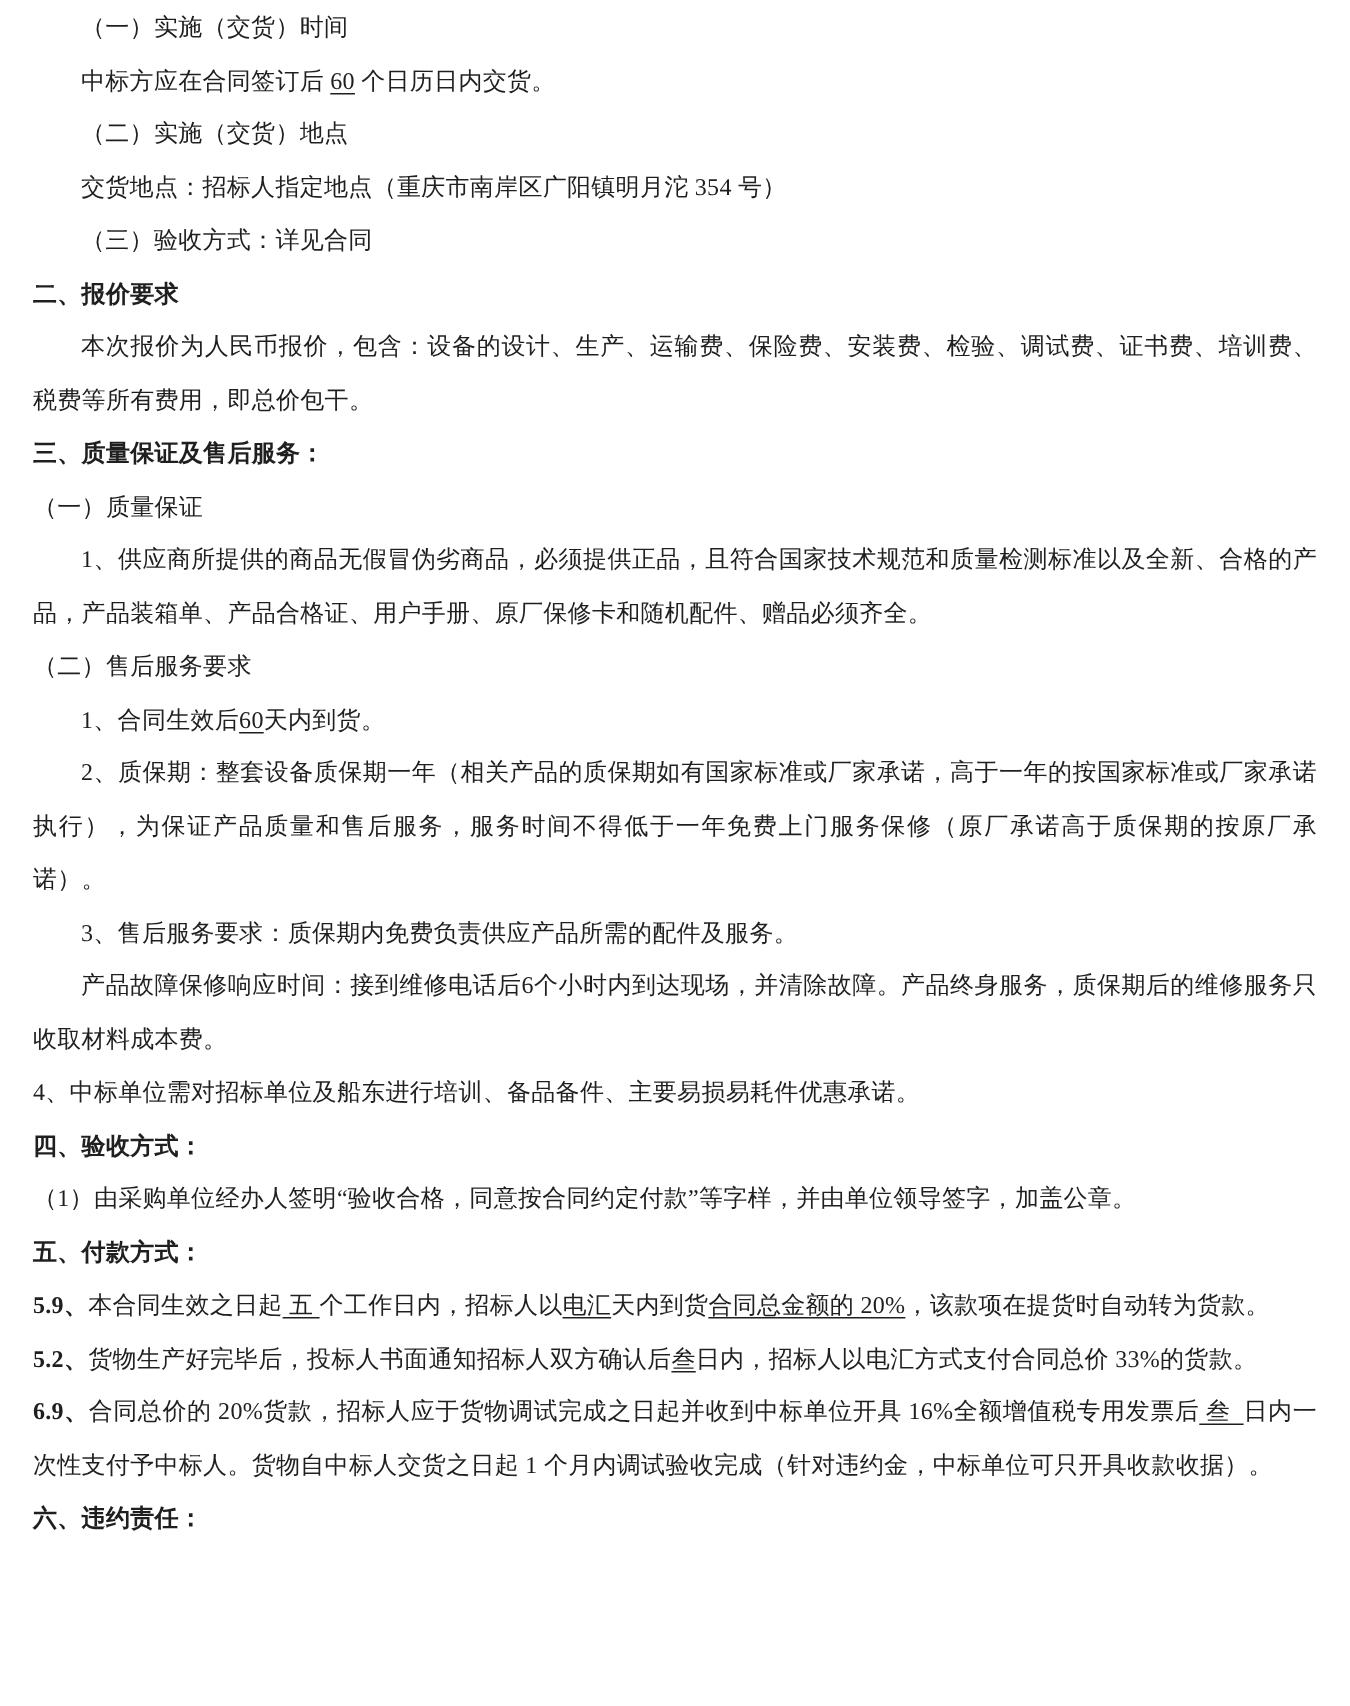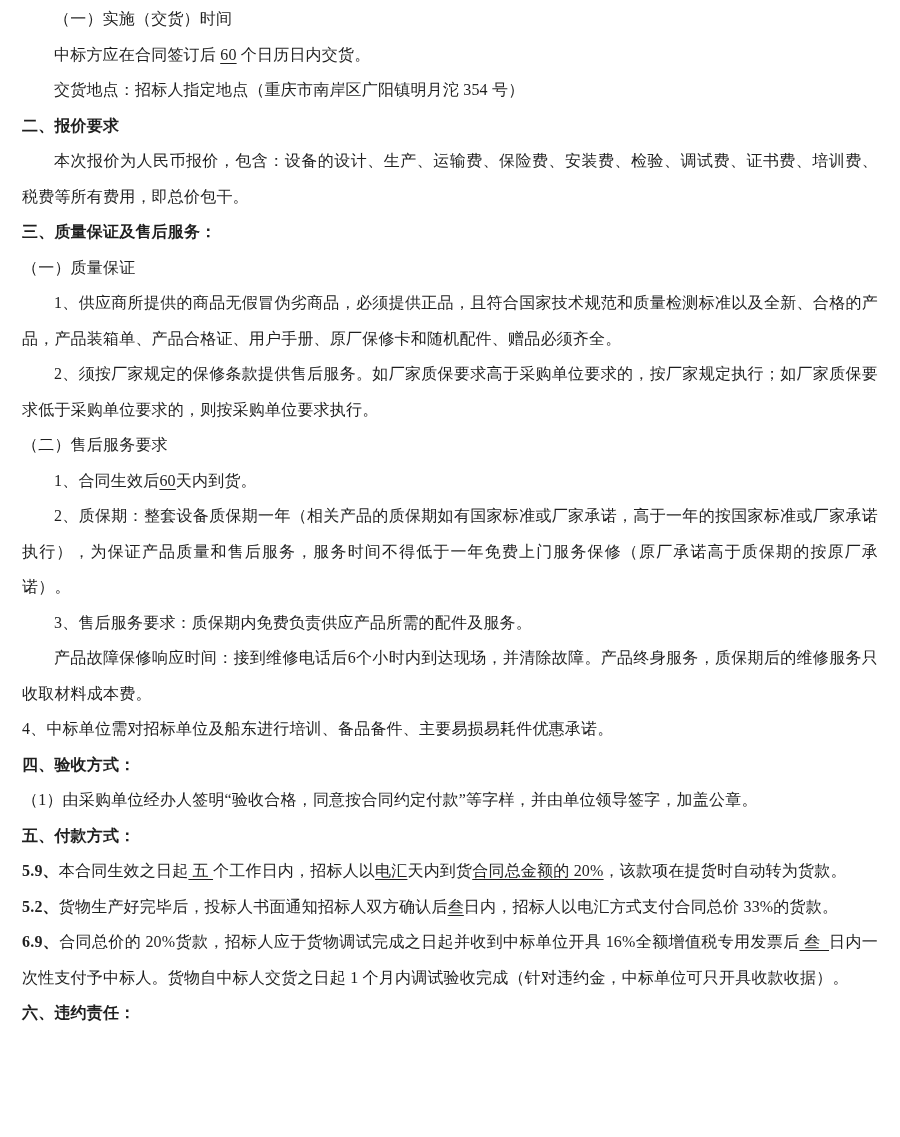--- a/index.html
+++ b/index.html
@@ -45,27 +45,28 @@
     text-underline-offset: 3px;
   }
 </style>
 </head>
 <body>
 
 <div class="page">
   <div class="doc-body" style="color: rgb(31, 31, 31);">
       <div class="para indent"><span class="seg">（一）实施（交货）时间</span></div>
       <div class="para indent"><span class="seg">中标方应在合同签订后 </span><span class="seg u">60</span><span class="seg"> 个日历日内交货。</span></div>
+      <div class="para indent"><span class="seg">（二）实施（交货）地点</span></div>
       <div class="para indent"><span class="seg">交货地点：招标人指定地点（重庆市南岸区广阳镇明月沱 354 号）</span></div>
+      <div class="para indent"><span class="seg">（三）验收方式：详见合同</span></div>
       <div class="para bold"><span class="seg">二、报价要求</span></div>
       <div class="para indent"><span class="seg">本次报价为人民币报价，包含：设备的设计、生产、运输费、保险费、安装费、检验、调试费、证书费、培训费、税费等所有费用，即总价包干。</span></div>
       <div class="para bold"><span class="seg">三、质量保证及售后服务：</span></div>
       <div class="para"><span class="seg">（一）质量保证</span></div>
       <div class="para indent"><span class="seg">1、供应商所提供的商品无假冒伪劣商品，必须提供正品，且符合国家技术规范和质量检测标准以及全新、合格的产品，产品装箱单、产品合格证、用户手册、原厂保修卡和随机配件、赠品必须齐全。</span></div>
-      <div class="para indent"><span class="seg">2、须按厂家规定的保修条款提供售后服务。如厂家质保要求高于采购单位要求的，按厂家规定执行；如厂家质保要求低于采购单位要求的，则按采购单位要求执行。</span></div>
       <div class="para"><span class="seg">（二）售后服务要求</span></div>
       <div class="para indent"><span class="seg">1、合同生效后</span><span class="seg u">60</span><span class="seg">天内到货。</span></div>
       <div class="para indent"><span class="seg">2、质保期：整套设备质保期一年（相关产品的质保期如有国家标准或厂家承诺，高于一年的按国家标准或厂家承诺执行），为保证产品质量和售后服务，服务时间不得低于一年免费上门服务保修（原厂承诺高于质保期的按原厂承诺）。</span></div>
       <div class="para indent"><span class="seg">3、售后服务要求：质保期内免费负责供应产品所需的配件及服务。</span></div>
       <div class="para indent"><span class="seg">产品故障保修响应时间：接到维修电话后6个小时内到达现场，并清除故障。产品终身服务，质保期后的维修服务只收取材料成本费。</span></div>
       <div class="para"><span class="seg">4、中标单位需对招标单位及船东进行培训、备品备件、主要易损易耗件优惠承诺。</span></div>
       <div class="para bold"><span class="seg">四、验收方式：</span></div>
       <div class="para"><span class="seg">（1）由采购单位经办人签明“验收合格，同意按合同约定付款”等字样，并由单位领导签字，加盖公章。</span></div>
       <div class="para bold"><span class="seg">五、付款方式：</span></div>
       <div class="para"><span class="seg b">5.9、</span><span class="seg">本合同生效之日起</span><span class="seg u">&nbsp;五&nbsp;</span><span class="seg">个工作日内，招标人以</span><span class="seg u">电汇</span><span class="seg">天内到货</span><span class="seg u">合同总金额的 20%</span><span class="seg">，该款项在提货时自动转为货款。</span></div>

